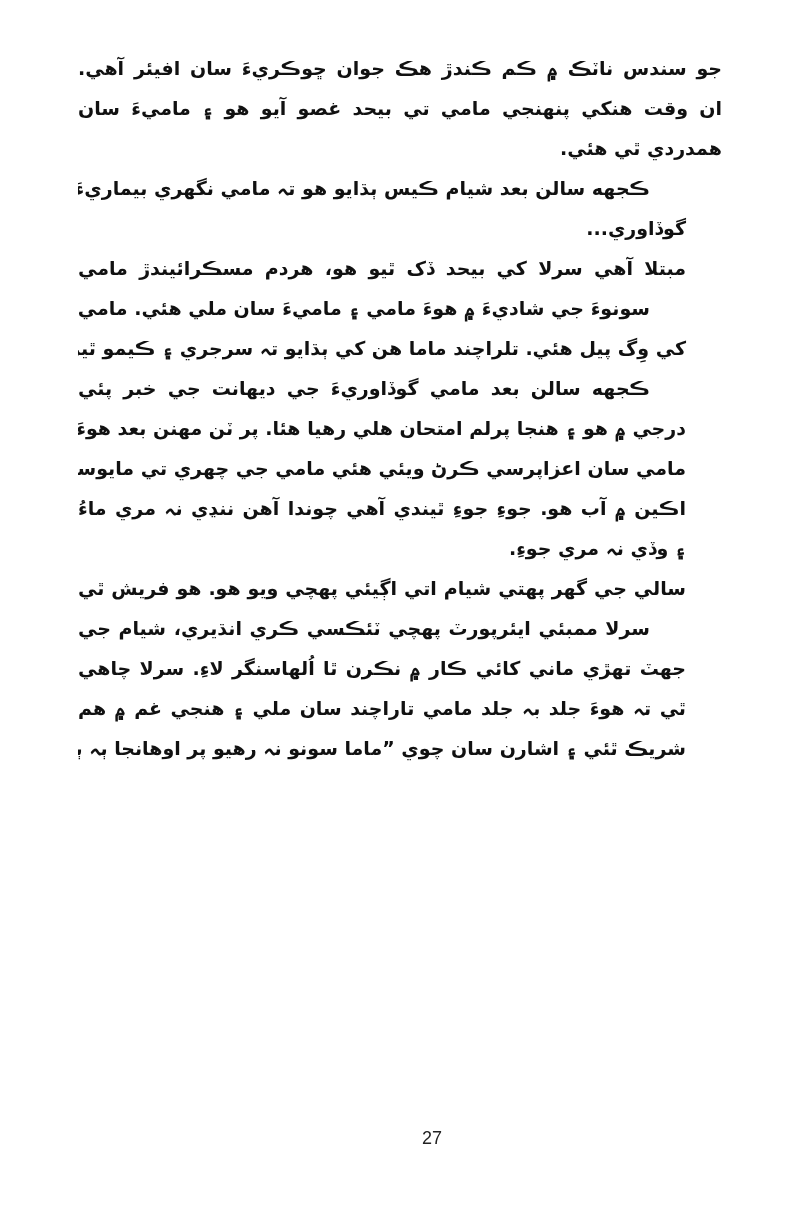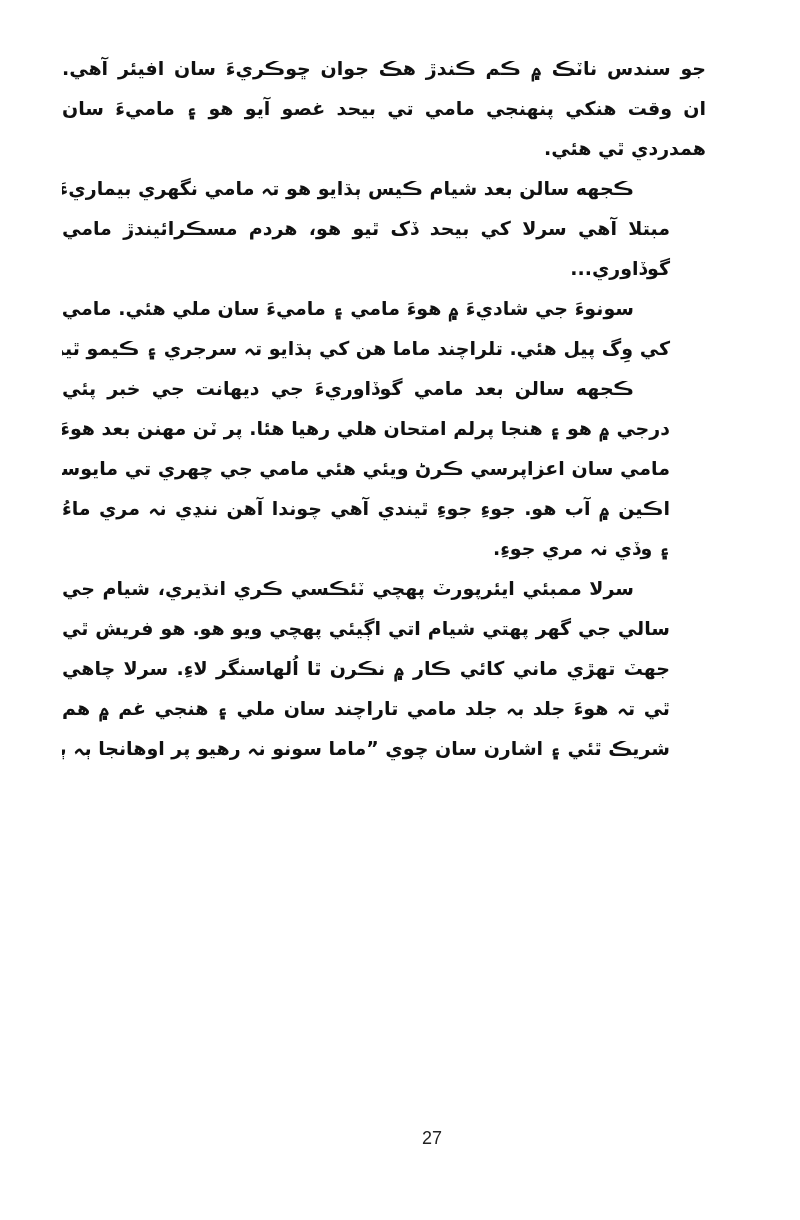--- a/index.html
+++ b/index.html
@@ -10,21 +10,21 @@
     body {
       width: 800px;
       height: 1220px;
       position: relative;
       overflow: hidden;
       font-family: "DejaVu Sans", sans-serif;
       color: #111111;
     }
     .page-body {
       position: absolute;
-      left: 62px;
+      left: 78px;
       top: 48px;
       width: 644px;
       direction: rtl;
     }
     .para {
       margin: 0;
       font-size: 19px;
       font-weight: bold;
       line-height: 40px;
       text-align: justify;
@@ -63,41 +63,41 @@
 <div class="page-body">
 
   <p class="para">
     <span class="line">جو سندس ناٽڪ ۾ ڪم ڪندڙ هڪ جوان ڇوڪريءَ سان افيئر آهي.</span>
     <span class="line">ان وقت هنکي پنهنجي مامي تي بيحد غصو آيو هو ۽ ماميءَ سان</span>
     <span class="line last">همدردي ٿي هئي.</span>
   </p>
 
   <p class="para indent">
     <span class="line first" style="padding-right: 36px;">ڪجهه سالن بعد شيام ڪيس ٻڌايو هو تہ مامي نگهري بيماريءَ ۾</span>
+    <span class="line last">گوڏاوري...</span>
     <span class="line">مبتلا آهي سرلا کي بيحد ڏک ٿيو هو، هردم مسڪرائيندڙ مامي</span>
-    <span class="line last">گوڏاوري...</span>
   </p>
 
 
   <p class="para indent">
     <span class="line first" style="padding-right: 36px;">سونوءَ جي شاديءَ ۾ هوءَ مامي ۽ ماميءَ سان ملي هئي. ماميءَ</span>
     <span class="line">کي وِگ پيل هئي. تلراچند ماما هن کي ٻڌايو تہ سرجري ۽ ڪيمو ٿيرپي</span>
   </p>
 
   <p class="para indent">
     <span class="line first" style="padding-right: 36px;">ڪجهه سالن بعد مامي گوڏاوريءَ جي ديهانت جي خبر پئي</span>
     <span class="line">درجي ۾ هو ۽ هنجا پرلم امتحان هلي رهيا هئا. پر ٽن مهنن بعد هوءَ</span>
     <span class="line">مامي سان اعزاپرسي ڪرڻ ويئي هئي مامي جي چهري تي مايوسي ۽</span>
     <span class="line">اڪين ۾ آب هو. جوءِ جوءِ ٿيندي آهي چوندا آهن ننڍي نہ مري ماءُ</span>
     <span class="line last">۽ وڏي نہ مري جوءِ.</span>
   </p>
 
   <p class="para indent">
+    <span class="line">سالي جي گهر پهتي شيام اتي اڳيئي پهچي ويو هو. هو فريش ٿي</span>
     <span class="line first" style="padding-right: 36px;">سرلا ممبئي ايئرپورٽ پهچي ٽئڪسي ڪري انڌيري، شيام جي</span>
-    <span class="line">سالي جي گهر پهتي شيام اتي اڳيئي پهچي ويو هو. هو فريش ٿي</span>
     <span class="line">جهٽ تهڙي ماني کائي ڪار ۾ نڪرن ٿا اُلهاسنگر لاءِ. سرلا چاهي</span>
     <span class="line">ٿي تہ هوءَ جلد بہ جلد مامي تاراچند سان ملي ۽ هنجي غم ۾ هم</span>
     <span class="line">شريڪ ٿئي ۽ اشارن سان چوي ”ماما سونو نہ رهيو پر اوهانجا ٻہ ٻار</span>
   </p>
 
 </div>
 
 <div class="page-number">27</div>
 
 </body></html>

